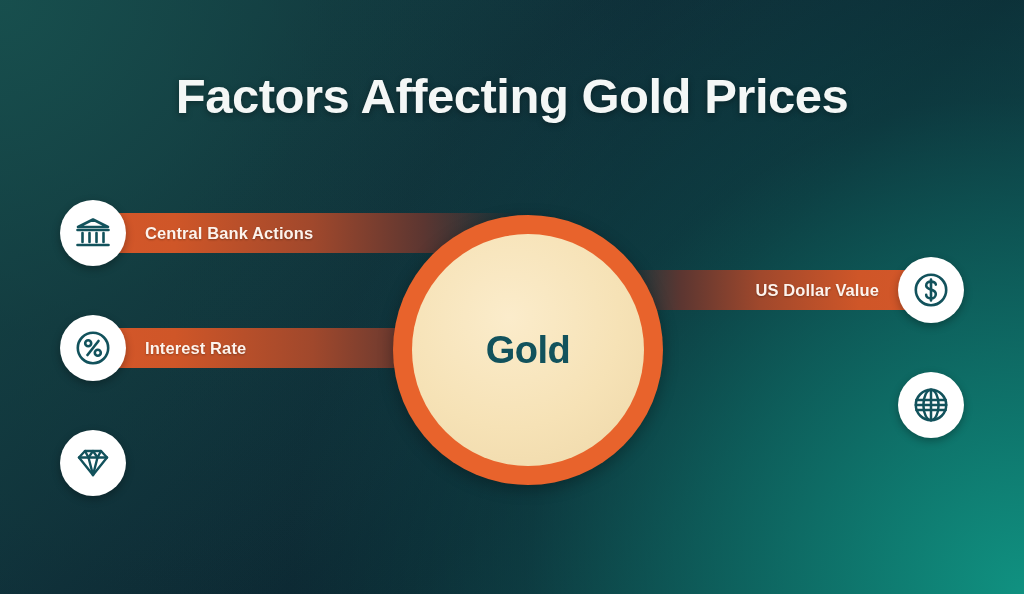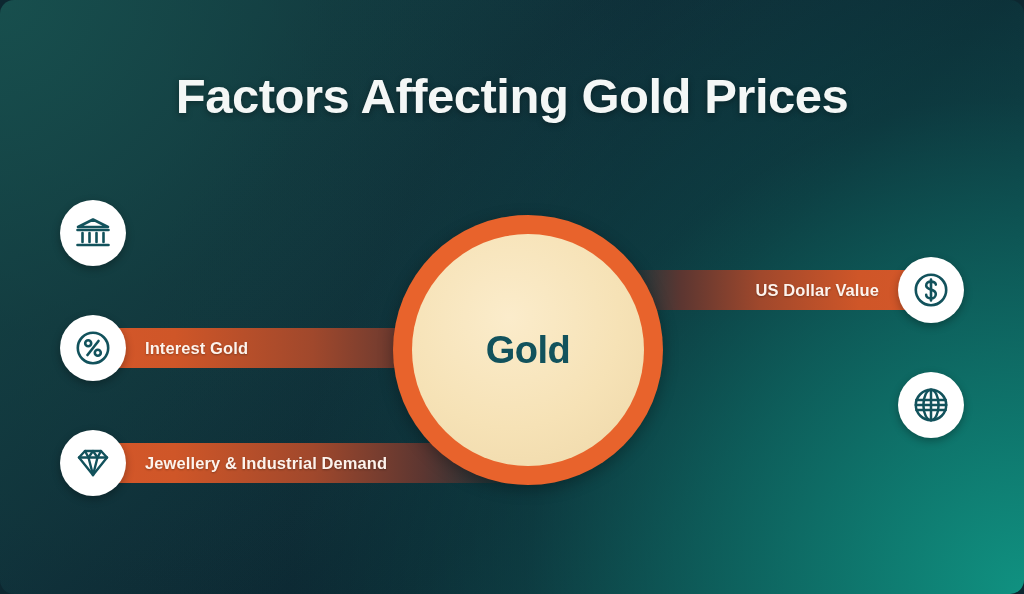--- a/index.html
+++ b/index.html
@@ -25,21 +25,20 @@
         rgba(14,120,110,0.75) 22%,
         rgba(14,85,85,0.40) 42%,
         rgba(12,50,60,0.10) 62%,
         rgba(10,35,45,0.0) 80%),
       radial-gradient(circle at 0% 0%,
         rgba(24,80,78,0.85) 0%,
         rgba(20,62,64,0.55) 28%,
         rgba(14,42,50,0.15) 55%,
         rgba(12,34,42,0) 75%),
       linear-gradient(135deg, #14474a 0%, #0f2f39 40%, #0c2630 62%, #0e3d44 100%);
-    border-radius: 14px;
   }
 
   
   .title {
     position: absolute;
     top: 68px;
     left: 0;
     width: 1024px;
     text-align: center;
     color: #f4f7f6;
@@ -155,25 +154,25 @@
     letter-spacing: -0.5px;
   }
 </style>
 </head>
 <body>
 
 <div id="infographic">
 
   <div class="title">Factors Affecting Gold Prices</div>
 
+  <div class="bar bar-left row-l1">
+    <span class="bar-label">Central Bank Actions</span>
+  </div>
   <div class="bar bar-left row-l2">
-    <span class="bar-label">Interest Gold</span>
-  </div>
-  <div class="bar bar-left row-l3">
-    <span class="bar-label">Jewellery &amp; Industrial Demand</span>
+    <span class="bar-label">Interest Rate</span>
   </div>
 
   <div class="bar bar-right row-r1">
     <span class="bar-label">US Dollar Value</span>
   </div>
 
   <div class="center-circle">
     <div class="center-inner">
       <div class="center-line">Gold</div>
     </div>

